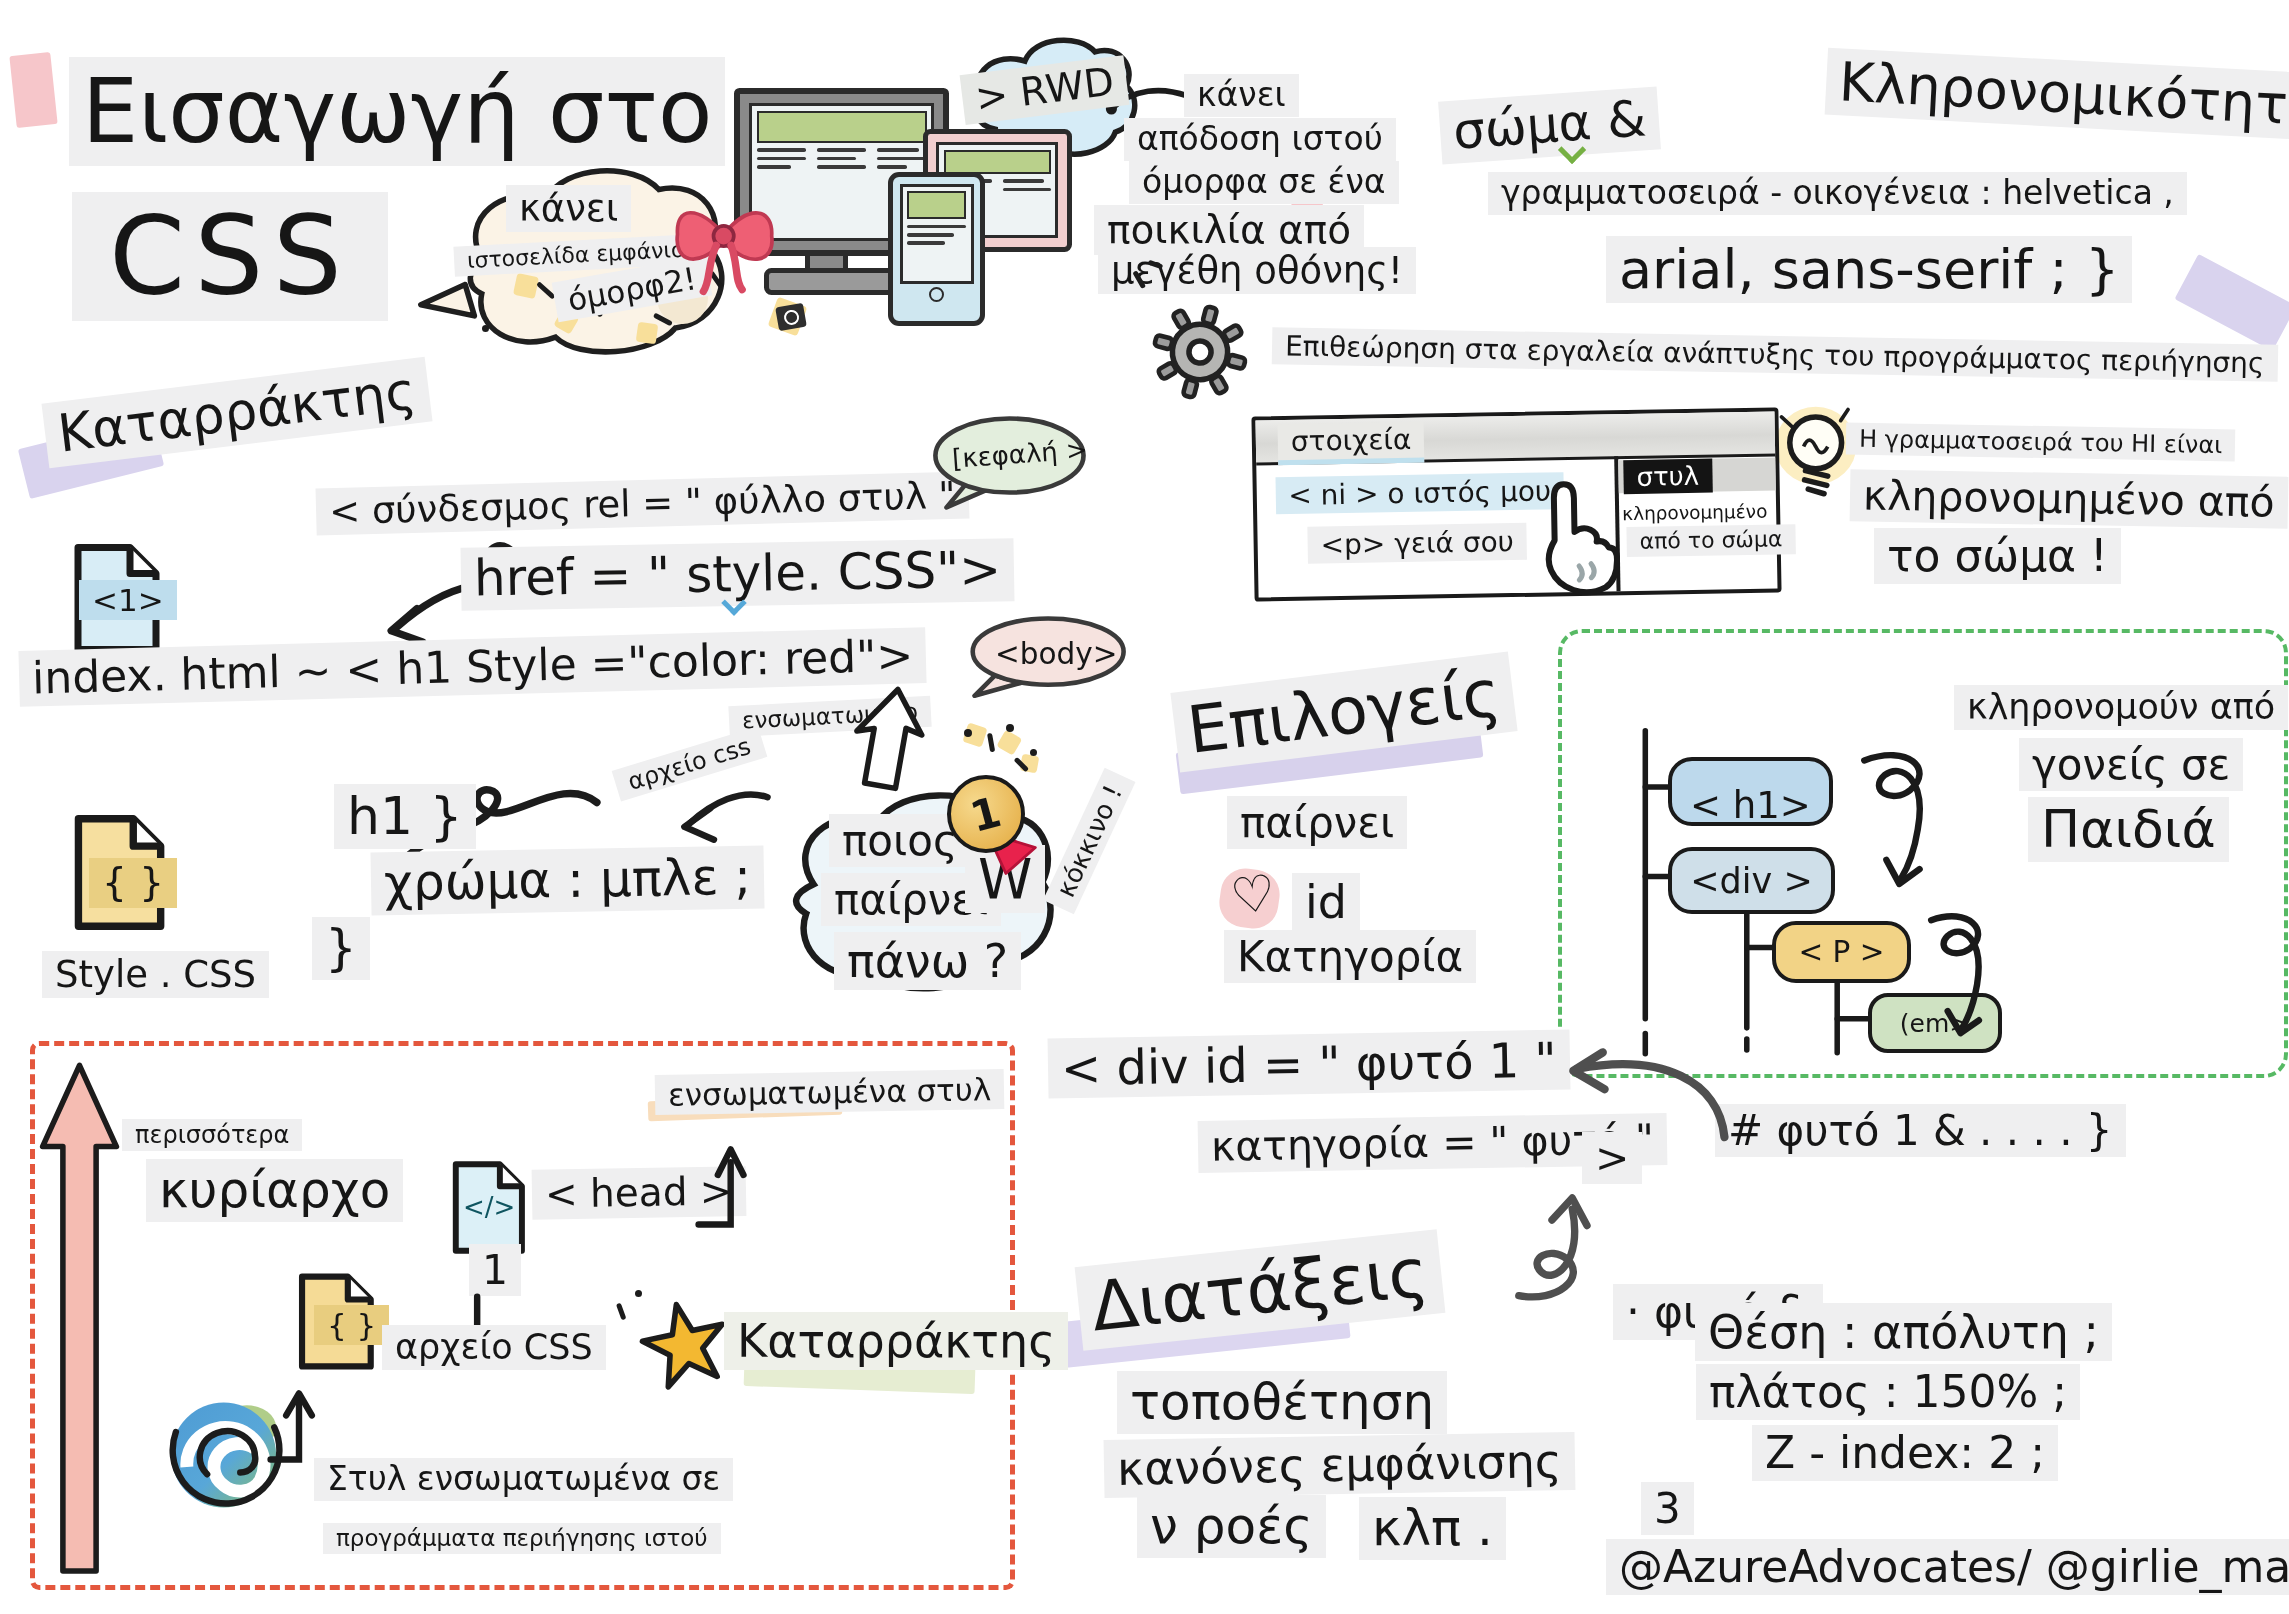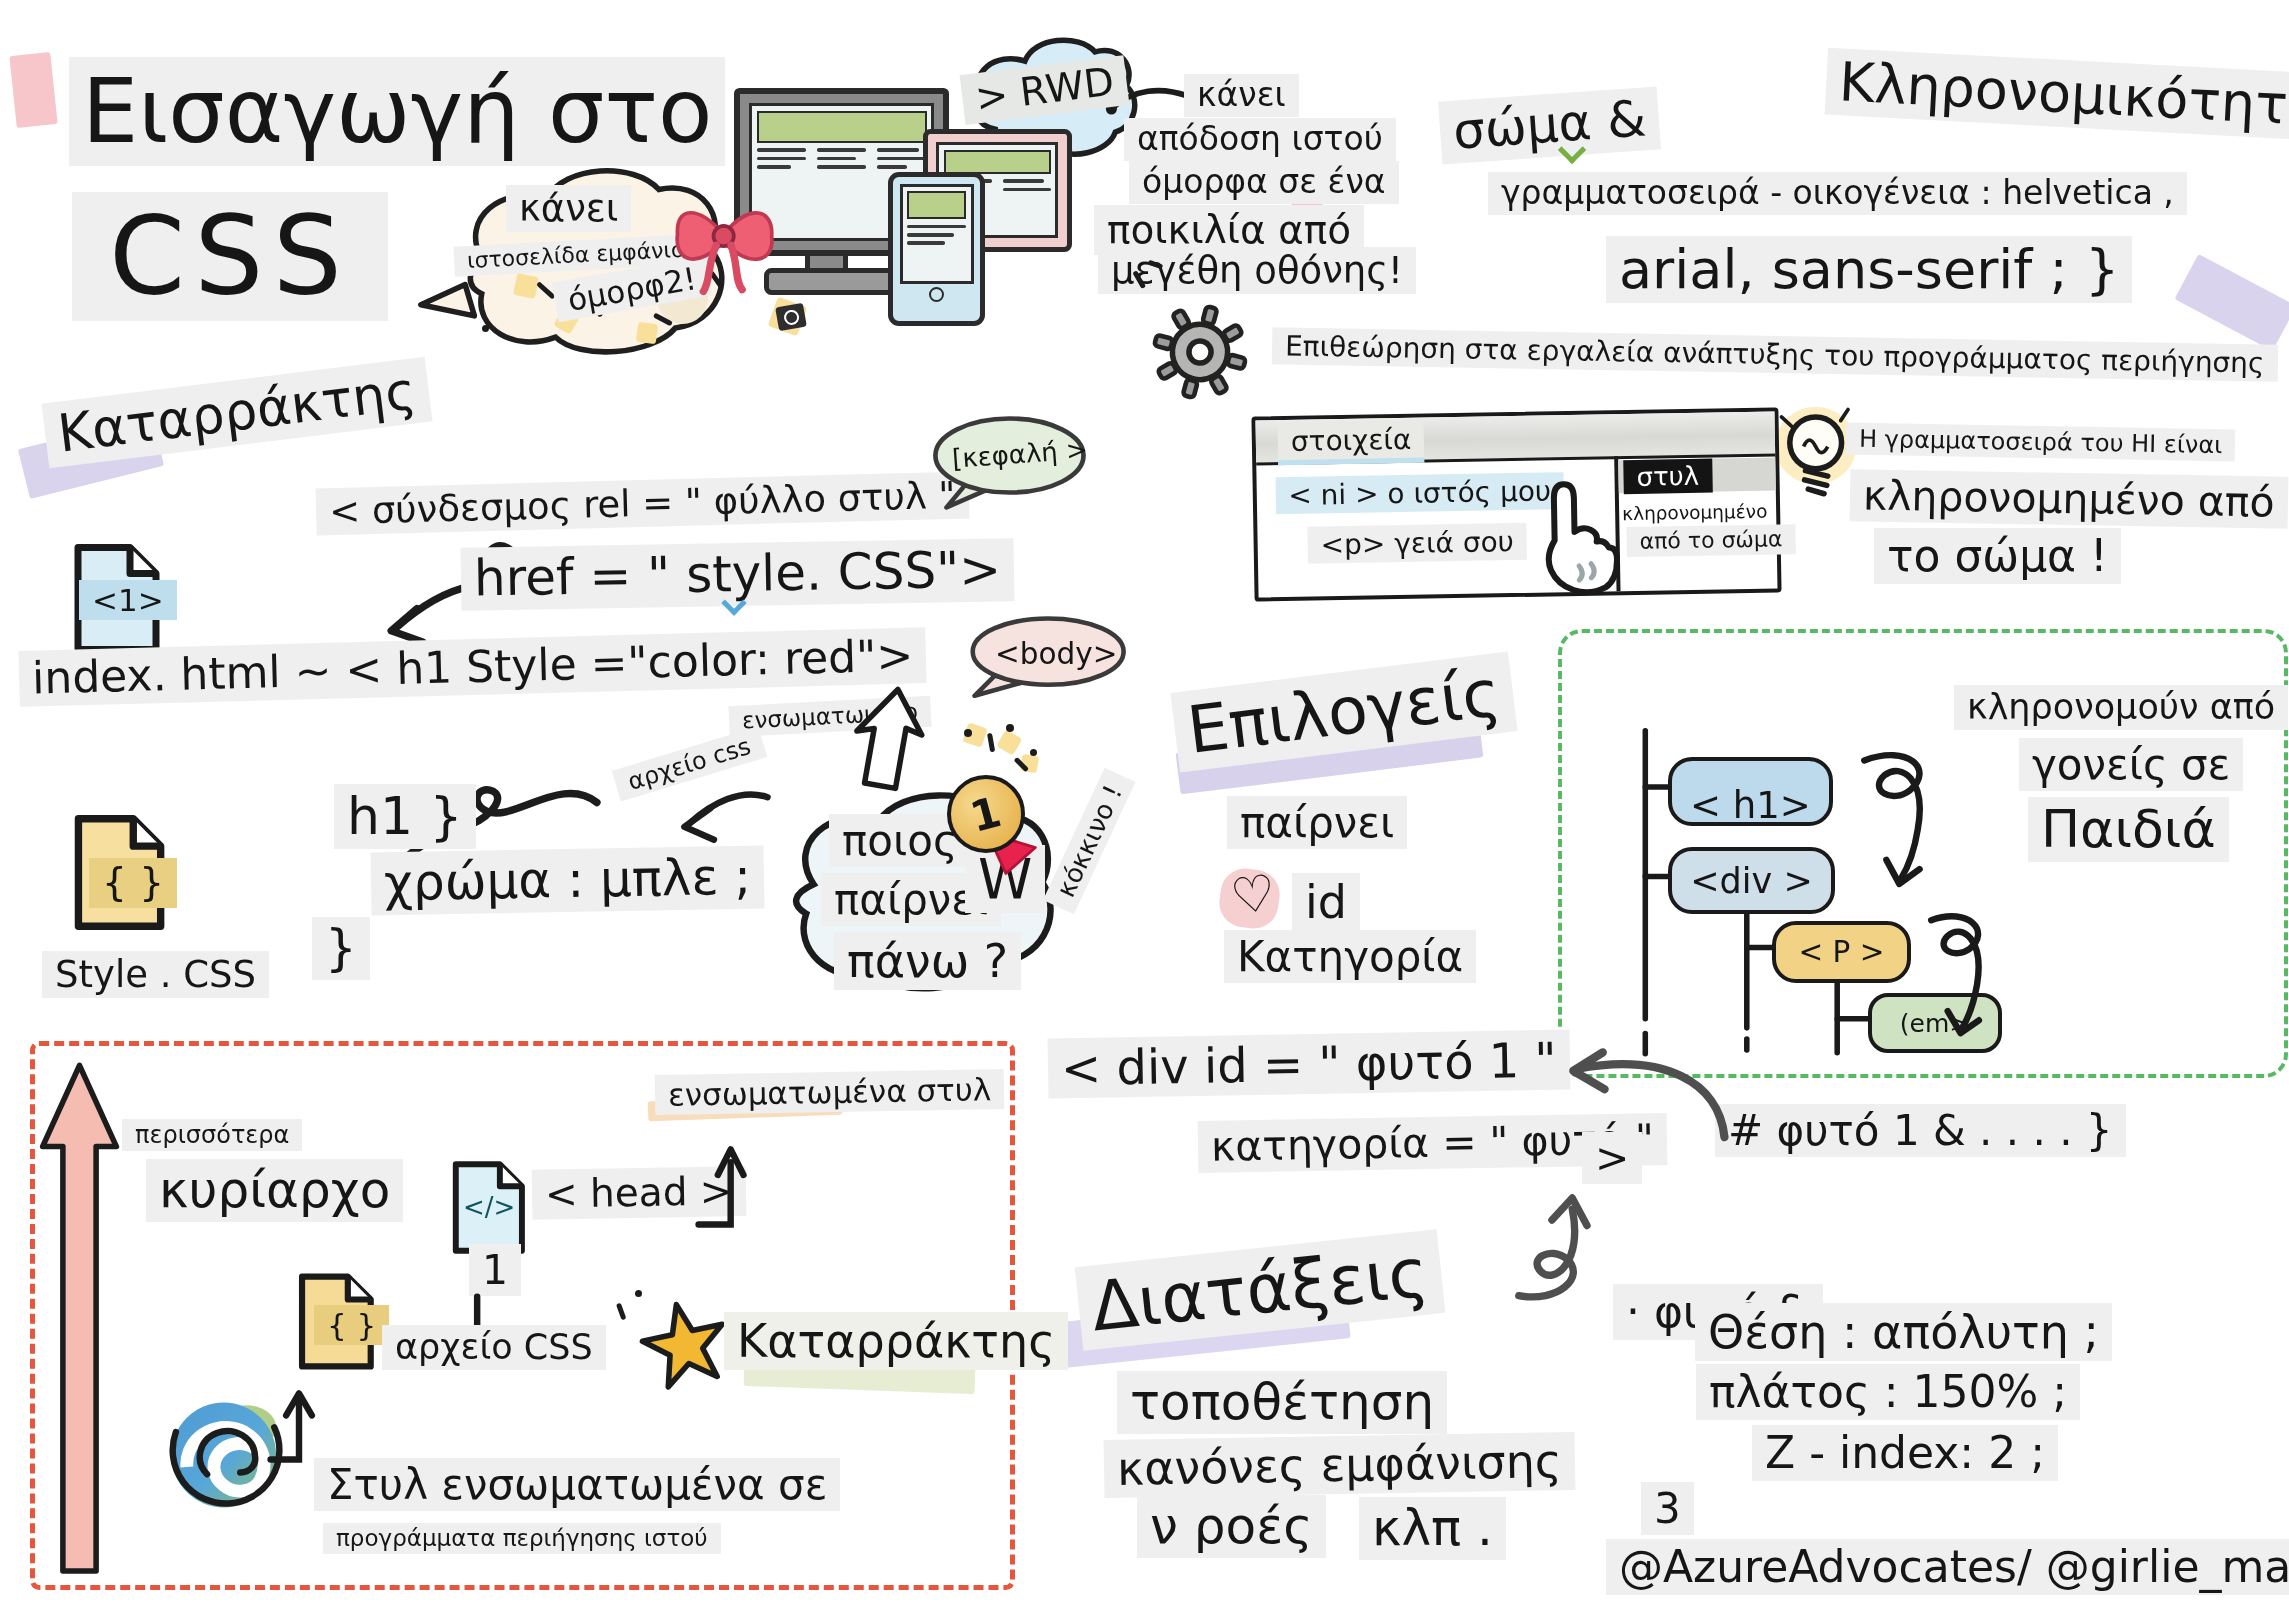--- a/index.html
+++ b/index.html
@@ -387,21 +387,21 @@
     <ellipse cx="95" cy="45" rx="32" ry="24" fill="#9cc06b" opacity="0.8"></ellipse>
     <circle cx="70" cy="75" r="57" fill="url(#bgrad)"></circle>
     <path d="M30,88 a42,40 0 1 1 80,14 c-8,14 -28,16 -40,6 a26,24 0 0 1 34,-40" fill="none" stroke="#ffffff" stroke-width="14"></path>
     <path d="M18,50 A58,58 0 1 0 125,45" fill="none" stroke="#1c1c1c" stroke-width="7" stroke-linecap="round"></path>
     <path d="M52,96 a30,28 0 1 1 52,-20 c2,10 -6,18 -16,18" fill="none" stroke="#1c1c1c" stroke-width="7" stroke-linecap="round"></path>
   </svg>
   <svg class="icon" style="left:266px;top:1384px;" width="55" height="83" viewBox="0 0 60 90">
     <path d="M5,82 H36 V20" fill="none" stroke="#1a1a1a" stroke-width="7" stroke-linecap="round"></path>
     <path d="M22,34 L36,10 L50,34" fill="none" stroke="#1a1a1a" stroke-width="7" stroke-linecap="round" stroke-linejoin="round"></path>
   </svg>
-  <div class="lbl" style="left:314px;top:1458px;font-size:42px;">Στυλ ενσωματωμένα σε</div>
+  <div class="lbl" style="left:314px;top:1458px;font-size:33px;">Στυλ ενσωματωμένα σε</div>
   <div class="lbl" style="left:323px;top:1523px;font-size:23px;">προγράμματα περιήγησης ιστού</div>
 
   <div class="lbl z6" style="left:1078px;top:1248px;font-size:68px;transform:rotate(-6deg);">Διατάξεις</div>
   <div class="lbl" style="left:1117px;top:1371px;font-size:50px;">τοποθέτηση</div>
   <div class="lbl" style="left:1104px;top:1436px;font-size:46px;transform:rotate(-1deg);">κανόνες εμφάνισης</div>
   <div class="lbl" style="left:1137px;top:1495px;font-size:50px;">ν ροές</div>
   <div class="lbl" style="left:1359px;top:1497px;font-size:50px;">κλπ .</div>
 
   <div class="lbl" style="left:1613px;top:1248px;font-size:44px;margin-top:36px;">· φυτό &amp;</div>
   <div class="lbl" style="left:1695px;top:1303px;font-size:46px;">Θέση : απόλυτη ;</div>

